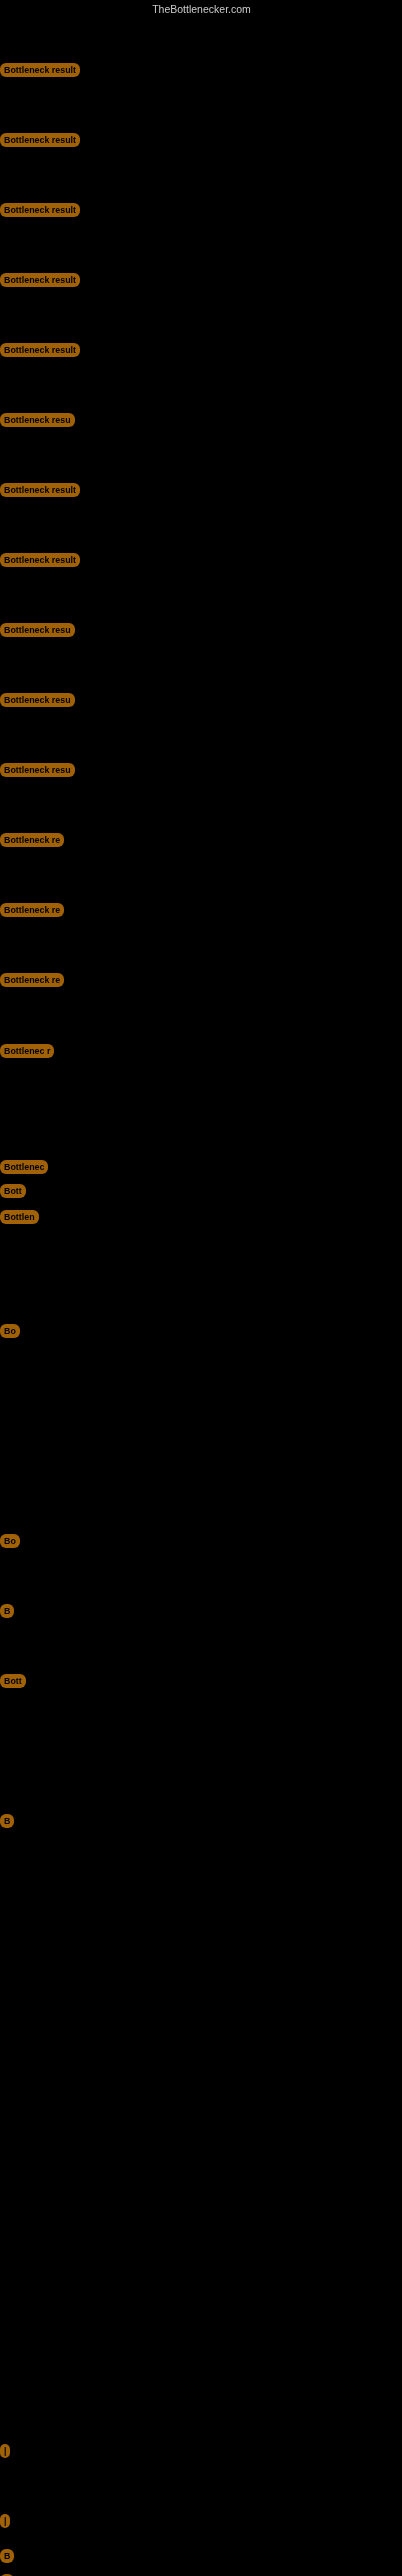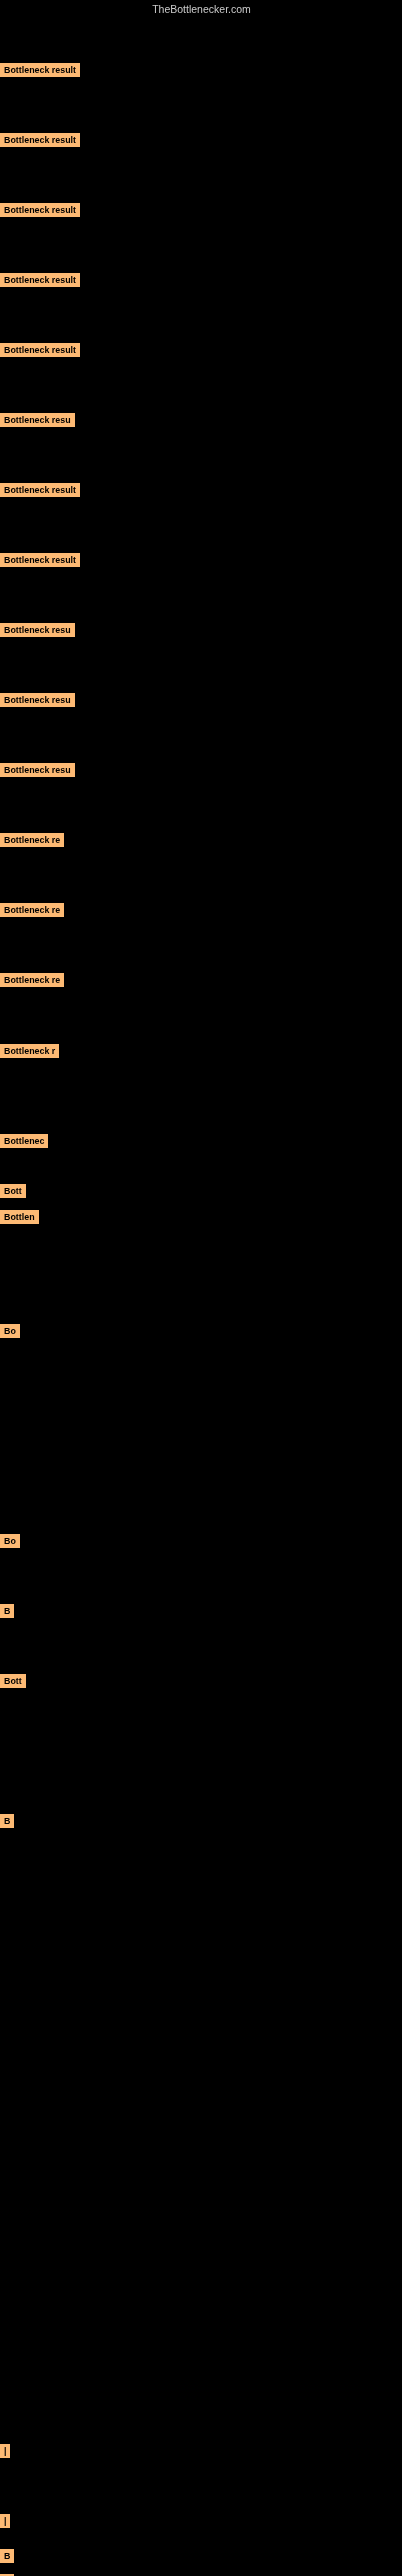--- a/index.html
+++ b/index.html
@@ -18,30 +18,31 @@
 
     .site-title {
       color: #cccccc;
       font-size: 10.5px;
       text-align: center;
       padding: 3.2px 0;
       width: 100%;
     }
 
     .bottleneck-label {
-      background-color: #fdba74;
+      background-color: #a16207;
       color: #000000;
       font-size: 8.9px;
       font-weight: bold;
       padding: 1.6px 4px;
       display: inline-block;
       position: absolute;
       left: 0;
       white-space: nowrap;
       overflow: hidden;
+      border-radius: 6px;
     }
 
     .chart-area {
       position: relative;
       width: 403px;
       height: 2568px;
       margin-top: 8px;
     }
   </style>
 </head>
@@ -57,22 +58,22 @@
     <div class="bottleneck-label" style="top: 317px; max-width: 93px;">Bottleneck result</div>
     <div class="bottleneck-label" style="top: 387px; max-width: 87px;">Bottleneck resu</div>
     <div class="bottleneck-label" style="top: 457px; max-width: 93px;">Bottleneck result</div>
     <div class="bottleneck-label" style="top: 527px; max-width: 93px;">Bottleneck result</div>
     <div class="bottleneck-label" style="top: 597px; max-width: 87px;">Bottleneck resu</div>
     <div class="bottleneck-label" style="top: 667px; max-width: 87px;">Bottleneck resu</div>
     <div class="bottleneck-label" style="top: 737px; max-width: 87px;">Bottleneck resu</div>
     <div class="bottleneck-label" style="top: 807px; max-width: 81px;">Bottleneck re</div>
     <div class="bottleneck-label" style="top: 877px; max-width: 81px;">Bottleneck re</div>
     <div class="bottleneck-label" style="top: 947px; max-width: 81px;">Bottleneck re</div>
-    <div class="bottleneck-label" style="top: 1018px; max-width: 74px;">Bottleneck r</div>
-    <div class="bottleneck-label" style="top: 1108px; max-width: 64px;">Bottlenec</div>
+    <div class="bottleneck-label" style="top: 1018px; max-width: 74px;">Bottlenec r</div>
+    <div class="bottleneck-label" style="top: 1134px; max-width: 64px;">Bottlenec</div>
     <div class="bottleneck-label" style="top: 1158px; max-width: 39px;">Bott</div>
     <div class="bottleneck-label" style="top: 1184px; max-width: 52px;">Bottlen</div>
     <div class="bottleneck-label" style="top: 1298px; max-width: 26px;">Bo</div>
     <div class="bottleneck-label" style="top: 1508px; max-width: 26px;">Bo</div>
     <div class="bottleneck-label" style="top: 1578px; max-width: 17.7px;">B</div>
     <div class="bottleneck-label" style="top: 1648px; max-width: 39px;">Bott</div>
     <div class="bottleneck-label" style="top: 1788px; max-width: 17.7px;">B</div>
     <div class="bottleneck-label" style="top: 2418px; max-width: 12px;">|</div>
     <div class="bottleneck-label" style="top: 2488px; max-width: 12px;">|</div>
     <div class="bottleneck-label" style="top: 2523px; max-width: 17.7px;">B</div>

